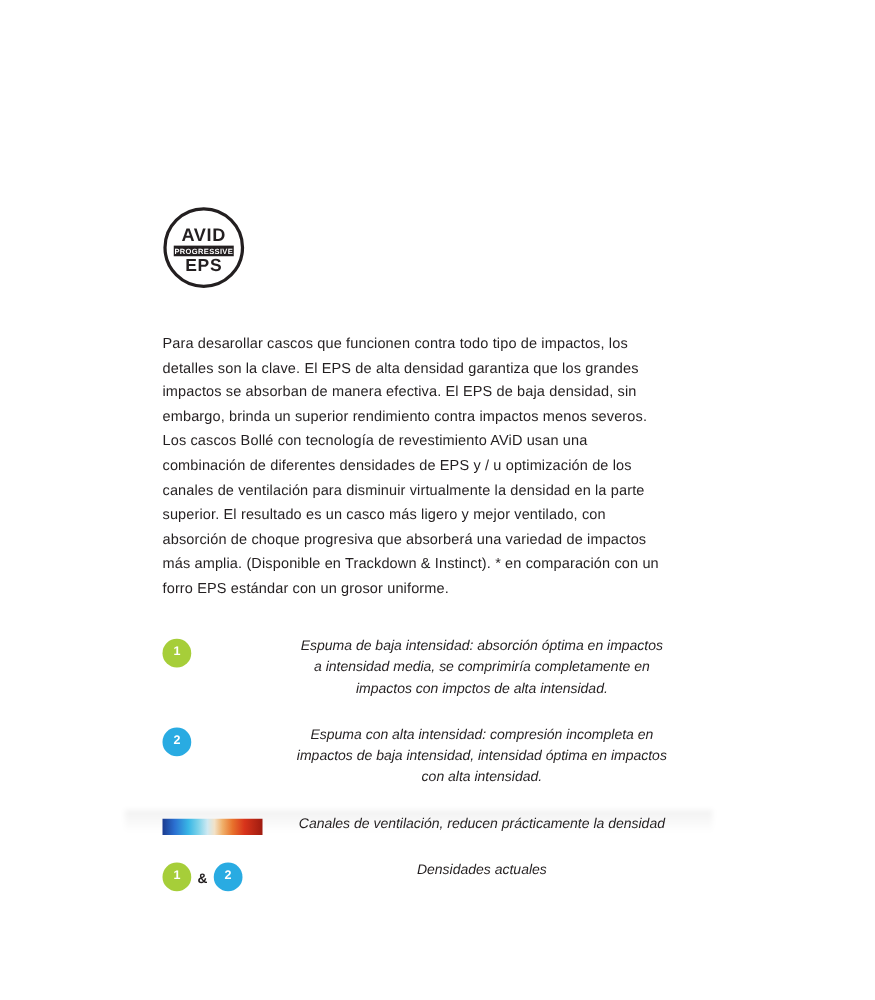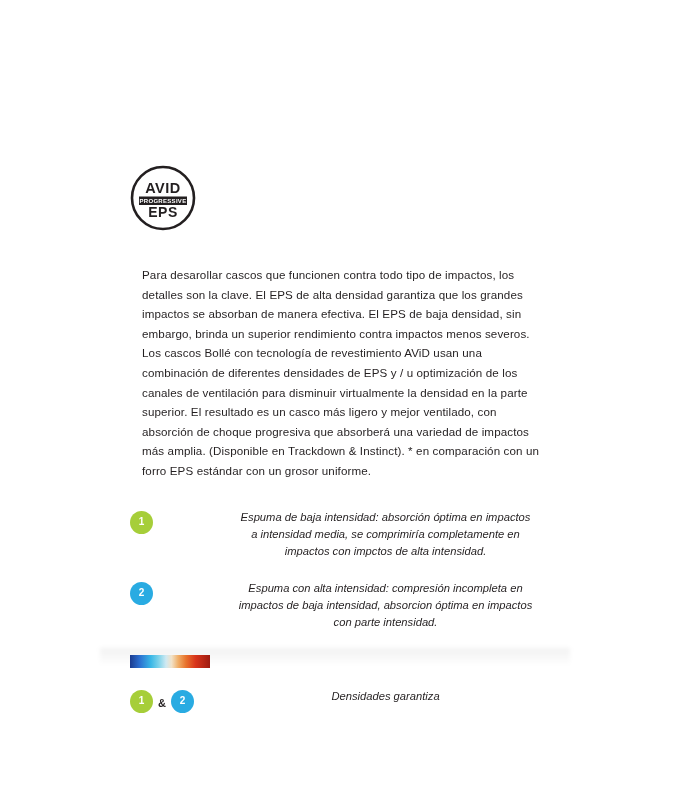--- a/index.html
+++ b/index.html
@@ -53,21 +53,21 @@
   }
   .logo svg { display: block; }
 
   
   .paragraph {
     font-size: 11.6px;
     line-height: 19.6px;
     color: #231f20;
     letter-spacing: 0.01em;
     width: 405px;
-    margin: 12px;
+    margin: 0;
   }
 
   
   .legend {
     margin-top: 28px;
     width: 405px;
   }
   .legend-row {
     display: flex;
     align-items: flex-start;
@@ -162,35 +162,36 @@
         <div class="legend-marker">
           <span class="badge badge-green">1</span>
         </div>
         <div class="legend-text">Espuma de baja intensidad: absorción óptima en impactos a intensidad media, se comprimiría completamente en impactos con impctos de alta intensidad.</div>
       </div>
 
       <div class="legend-row">
         <div class="legend-marker">
           <span class="badge badge-blue">2</span>
         </div>
-        <div class="legend-text">Espuma con alta intensidad: compresión incompleta en impactos de baja intensidad, absorcion óptima en impactos con parte intensidad.</div>
+        <div class="legend-text">Espuma con alta intensidad: compresión incompleta en impactos de baja intensidad, intensidad óptima en impactos con alta intensidad.</div>
       </div>
 
       <div class="legend-row">
         <div class="legend-marker">
           <span class="gradient-bar"></span>
         </div>
+        <div class="legend-text">Canales de ventilación, reducen prácticamente la densidad</div>
       </div>
 
       <div class="legend-row">
         <div class="legend-marker">
           <span class="badge-pair">
             <span class="badge badge-green">1</span>
             <span class="amp">&amp;</span>
             <span class="badge badge-blue">2</span>
           </span>
         </div>
-        <div class="legend-text">Densidades garantiza</div>
+        <div class="legend-text">Densidades actuales</div>
       </div>
 
     </div>
   </div>
 </div>
 
 </body></html>

